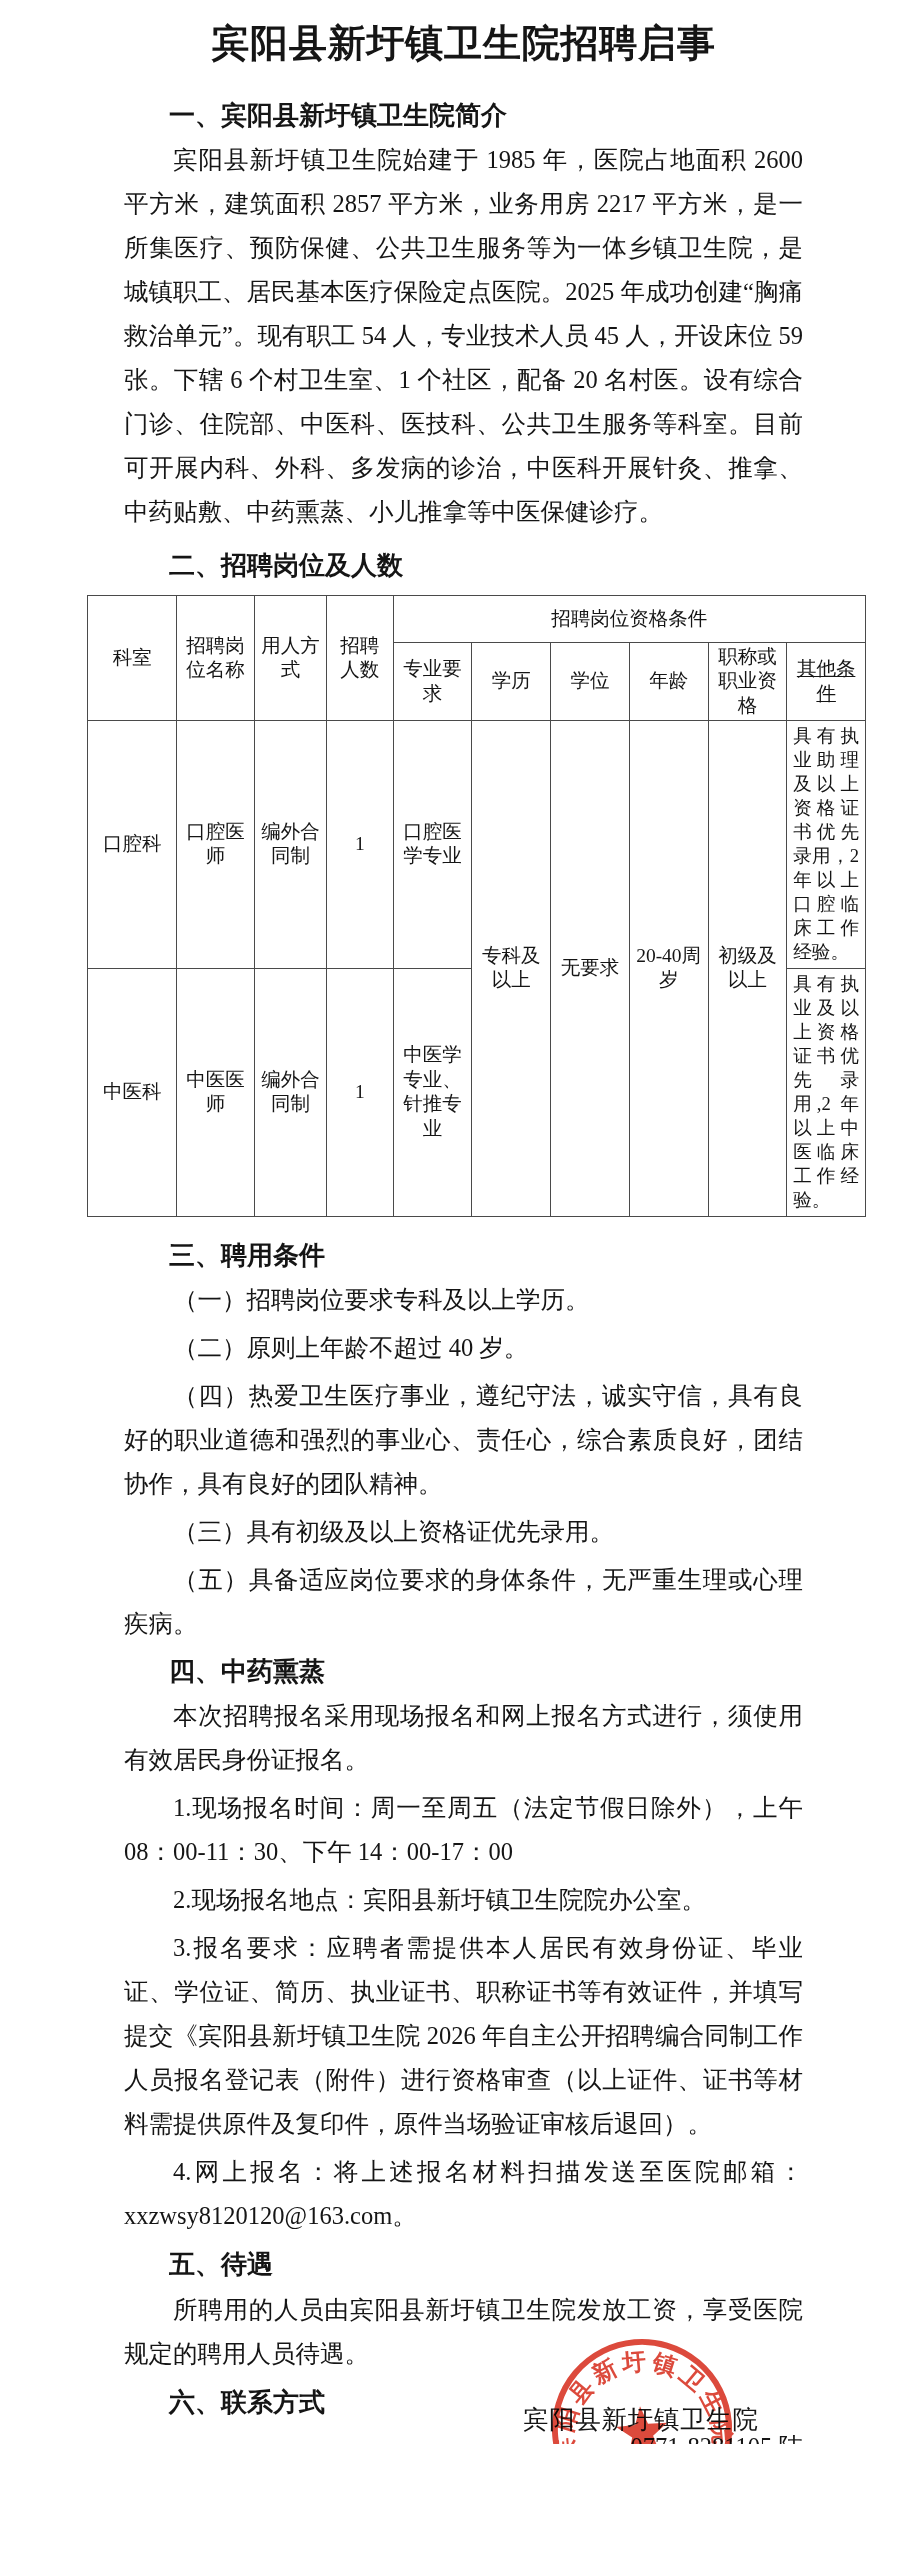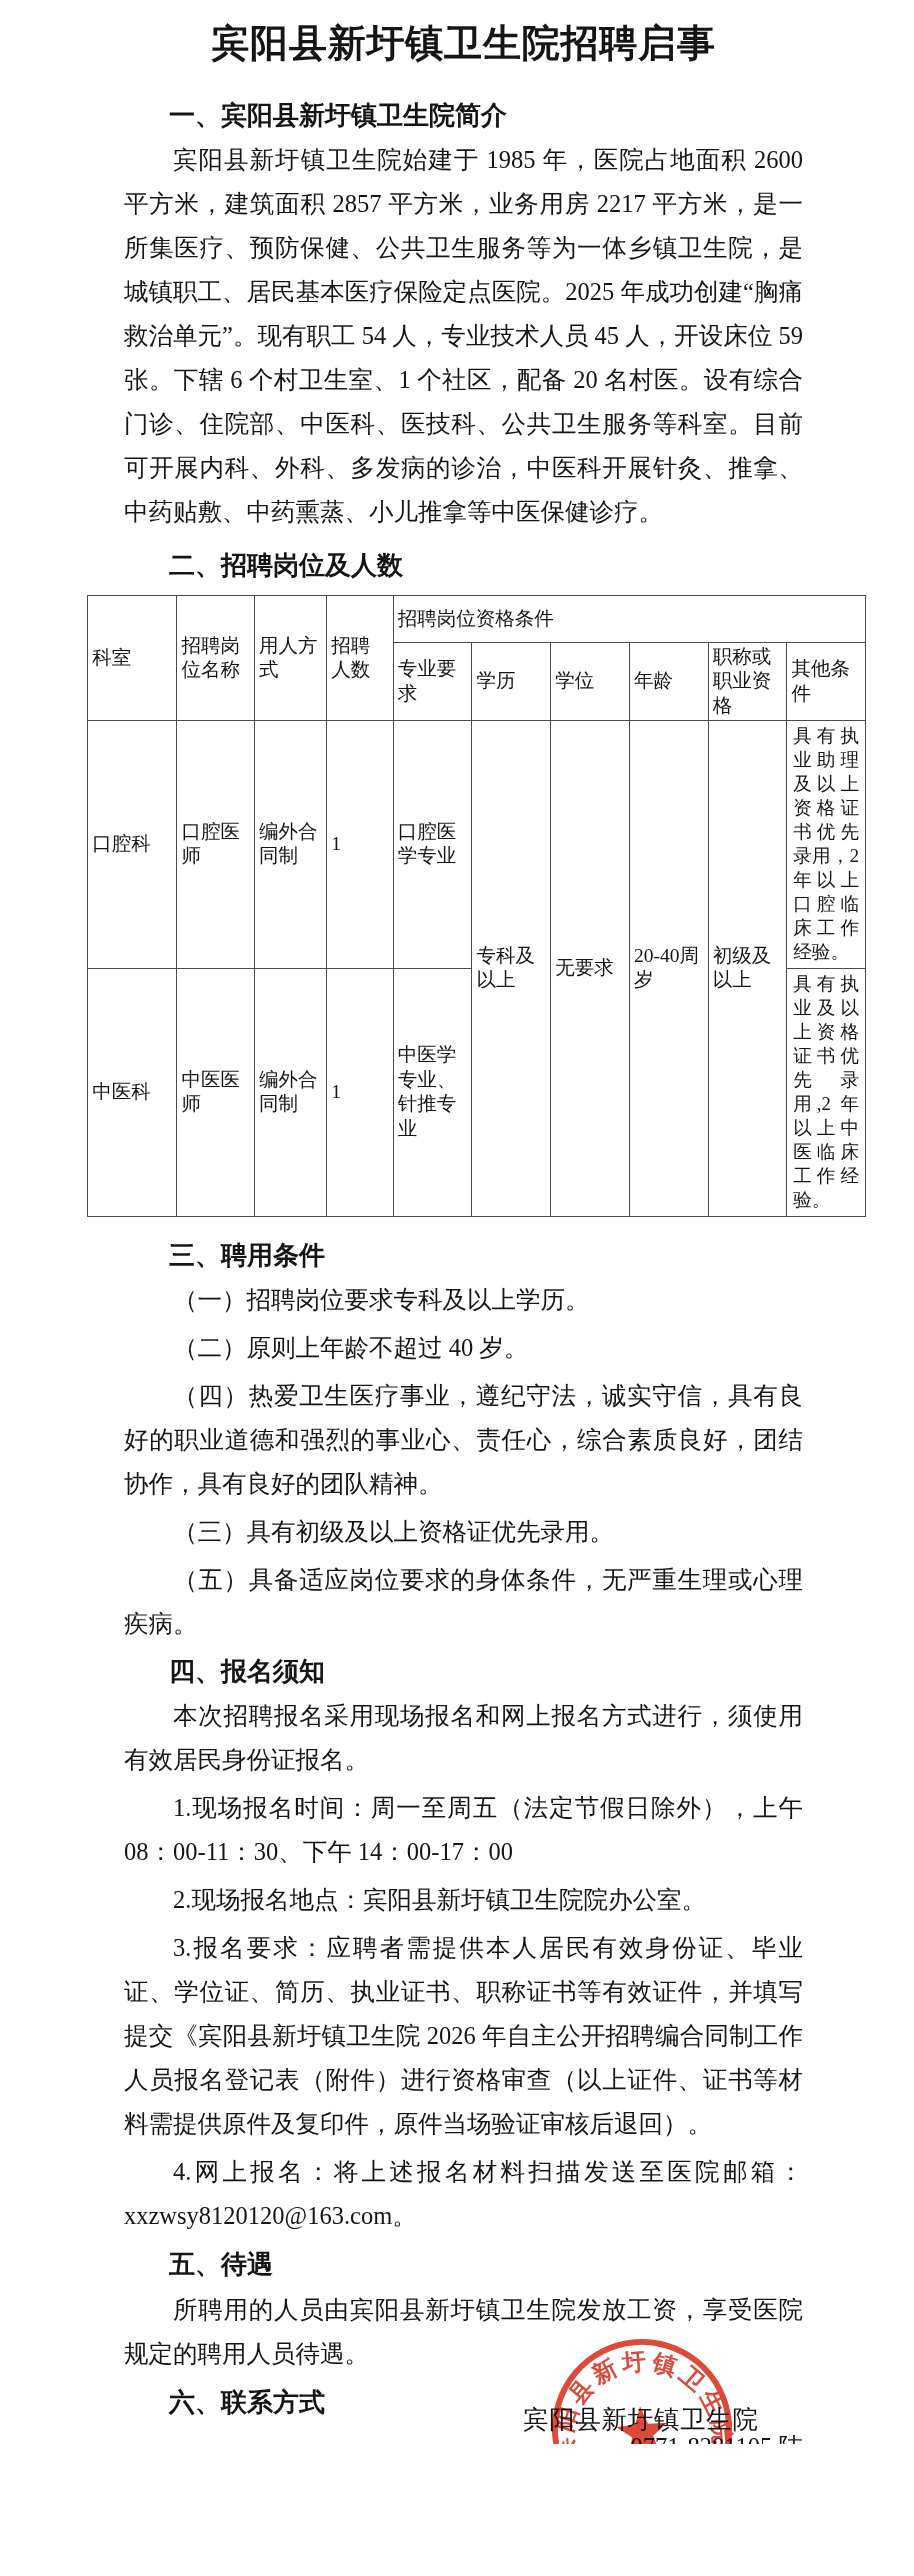--- a/index.html
+++ b/index.html
@@ -50,37 +50,37 @@
     width:779px;
     border-collapse:collapse;
     table-layout:fixed;
     font-size:19.5px;
     line-height:24.5px;
     font-family:"Liberation Serif","DejaVu Serif",serif;
   }
   .recruit-table th,.recruit-table td{
     border:0.8px solid #4a4a4a;
     font-weight:normal;
-    text-align:left;
+    text-align:center;
     vertical-align:middle;
     padding:1.7px 4.2px;
     overflow:hidden;
   }
   .recruit-table .hr1{height:47px;}
   .recruit-table .hr2{height:73px;}
   .recruit-table .dr1{height:131px;}
   .recruit-table .dr2{height:117px;}
   .recruit-table td.other{
     text-align:justify;
     font-size:18.6px;
     line-height:24px;
     padding:3.4px 6px;
   }
   .c0{width:80px;}.c1{width:68px;}.c2{width:63px;}.c3{width:57px;}.c4{width:80px;}
-  .c5{width:80px;}.c6{width:60px;}.c7{width:69px;}.c8{width:80px;}.c9{width:142px;}
+  .c5{width:80px;}.c6{width:60px;}.c7{width:69px;}.c8{width:80px;}.c9{width:142px;text-decoration:underline;}
   .attachment{
     margin-top:37px;
     padding-left:95px;
     text-indent:-54px;
     font-size:24.5px;
     line-height:44px;
     text-align:left;
   }
   
   .sig-org{
@@ -164,21 +164,21 @@
     </tbody>
       </table>
 
     <div class="sec-heading h-cond">三、聘用条件</div>
     <p class="body-p first-after-heading">（一）招聘岗位要求专科及以上学历。</p>
     <p class="body-p">（二）原则上年龄不超过 40 岁。</p>
     <p class="body-p">（四）热爱卫生医疗事业，遵纪守法，诚实守信，具有良好的职业道德和强烈的事业心、责任心，综合素质良好，团结协作，具有良好的团队精神。</p>
     <p class="body-p">（三）具有初级及以上资格证优先录用。</p>
     <p class="body-p">（五）具备适应岗位要求的身体条件，无严重生理或心理疾病。</p>
 
-    <div class="sec-heading h-reg">四、报名须知</div>
+    <div class="sec-heading h-reg">四、中药熏蒸</div>
     <p class="body-p first-after-heading">本次招聘报名采用现场报名和网上报名方式进行，须使用有效居民身份证报名。</p>
     <p class="body-p">1.现场报名时间：周一至周五（法定节假日除外），上午 08：00-11：30、下午 14：00-17：00</p>
     <p class="body-p">2.现场报名地点：宾阳县新圩镇卫生院院办公室。</p>
     <p class="body-p">3.报名要求：应聘者需提供本人居民有效身份证、毕业证、学位证、简历、执业证书、职称证书等有效证件，并填写提交《宾阳县新圩镇卫生院 2026 年自主公开招聘编合同制工作人员报名登记表（附件）进行资格审查（以上证件、证书等材料需提供原件及复印件，原件当场验证审核后退回）。</p>
     <p class="body-p">4.网上报名：将上述报名材料扫描发送至医院邮箱：xxzwsy8120120@163.com。</p>
 
     <div class="sec-heading h-treat">五、待遇</div>
     <p class="body-p first-after-heading">所聘用的人员由宾阳县新圩镇卫生院发放工资，享受医院规定的聘用人员待遇。</p>
 
     <div class="sec-heading h-contact">六、联系方式</div>

